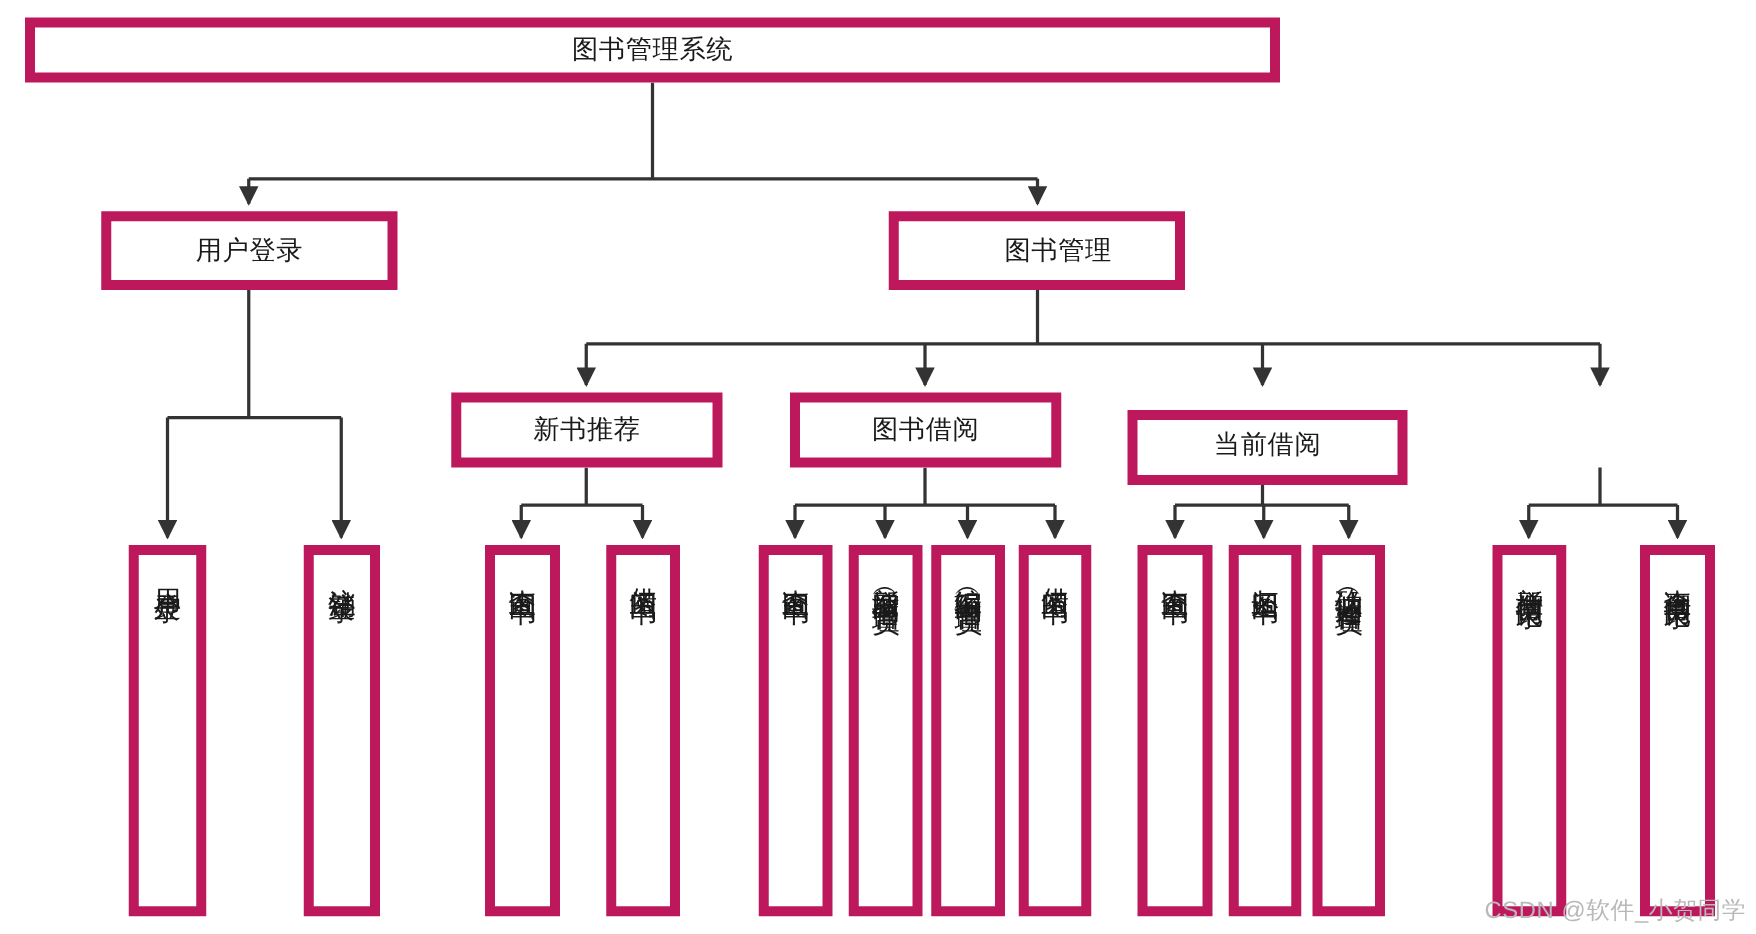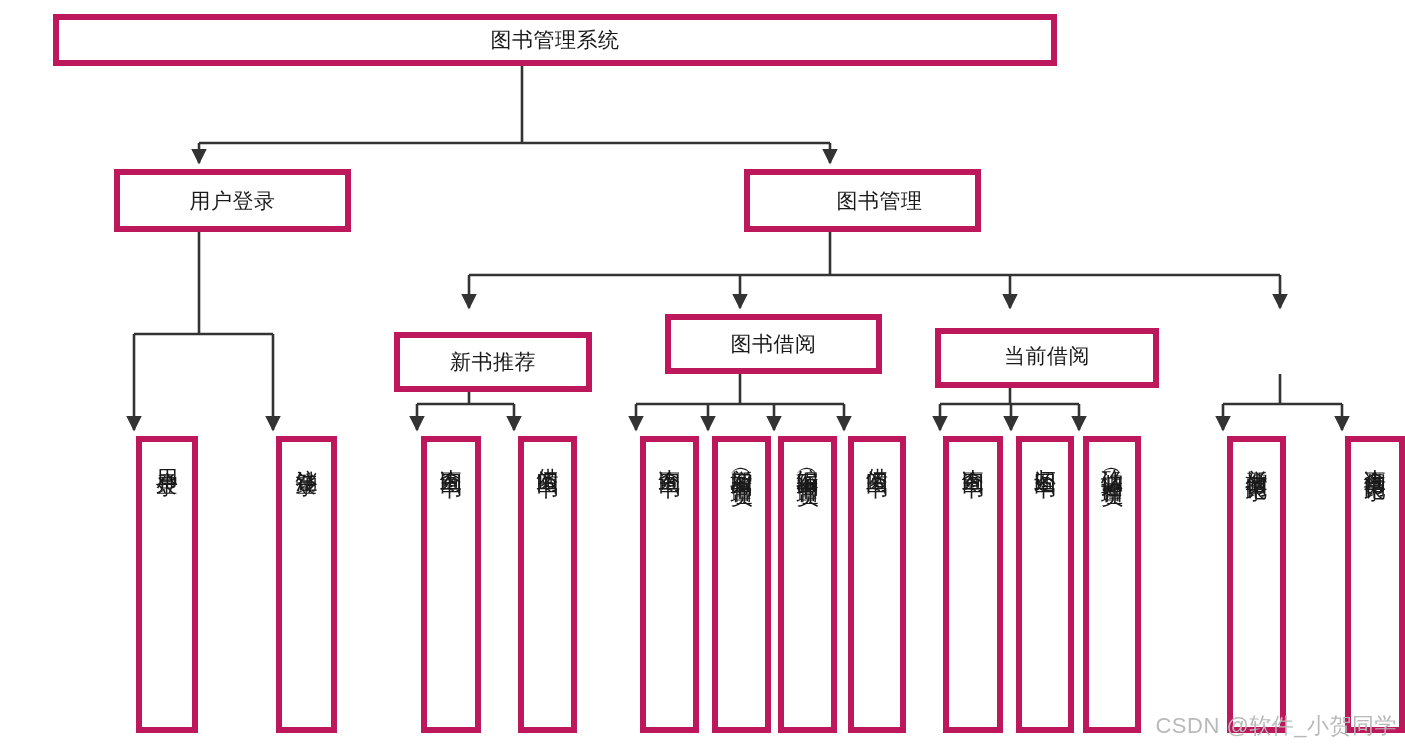--- a/index.html
+++ b/index.html
@@ -11,27 +11,26 @@
     position: relative;
     width: 1405px;
     height: 747px;
     background: #ffffff;
     font-family: "Liberation Sans", "DejaVu Sans", sans-serif;
     overflow: hidden;
   }
   .node {
     position: absolute;
     box-sizing: border-box;
-    border: 6px solid #be185d;
+    border: 8px solid #be185d;
     background: #ffffff;
     display: flex;
     align-items: center;
     justify-content: center;
     color: #1a1a1a;
-    margin-left: 33px;
   }
   .node .label {
     font-size: 21px;
     line-height: 1.12;
     letter-spacing: 0.5px;
     white-space: nowrap;
     color: #1a1a1a;
   }
   .node.leaf {
     align-items: flex-start;
@@ -50,21 +49,21 @@
     left: 0;
     top: 0;
     width: 1405px;
     height: 747px;
     pointer-events: none;
   }
   #watermark {
     position: absolute;
     right: 8px;
     bottom: 6px;
-    font-size: 22px;
+    font-size: 19px;
     color: #b9b9b9;
     white-space: nowrap;
     letter-spacing: 0.5px;
   }
 </style>
 </head>
 <body>
 
 <div id="canvas">
 
@@ -122,21 +121,21 @@
     <span class="label">图书管理系统</span>
   </div>
 
   <div class="node" style="left:81px; top:169px; width:237px; height:63px;">
     <span class="label">用户登录</span>
   </div>
   <div class="node" style="left:711px; top:169px; width:237px; height:63px;padding-left:34px;">
     <span class="label">图书管理</span>
   </div>
 
-  <div class="node" style="left:361px; top:332px; width:198px; height:60px;">
+  <div class="node" style="left:361px; top:314px; width:217px; height:60px;">
     <span class="label">新书推荐</span>
   </div>
   <div class="node" style="left:632px; top:314px; width:217px; height:60px;">
     <span class="label">图书借阅</span>
   </div>
   <div class="node" style="left:902px; top:328px; width:224px; height:60px;font-family:Liberation Mono, monospace;">
     <span class="label">当前借阅</span>
   </div>
 
   <div class="node leaf" style="left:103px; top:436px; width:62px; height:297px;">

